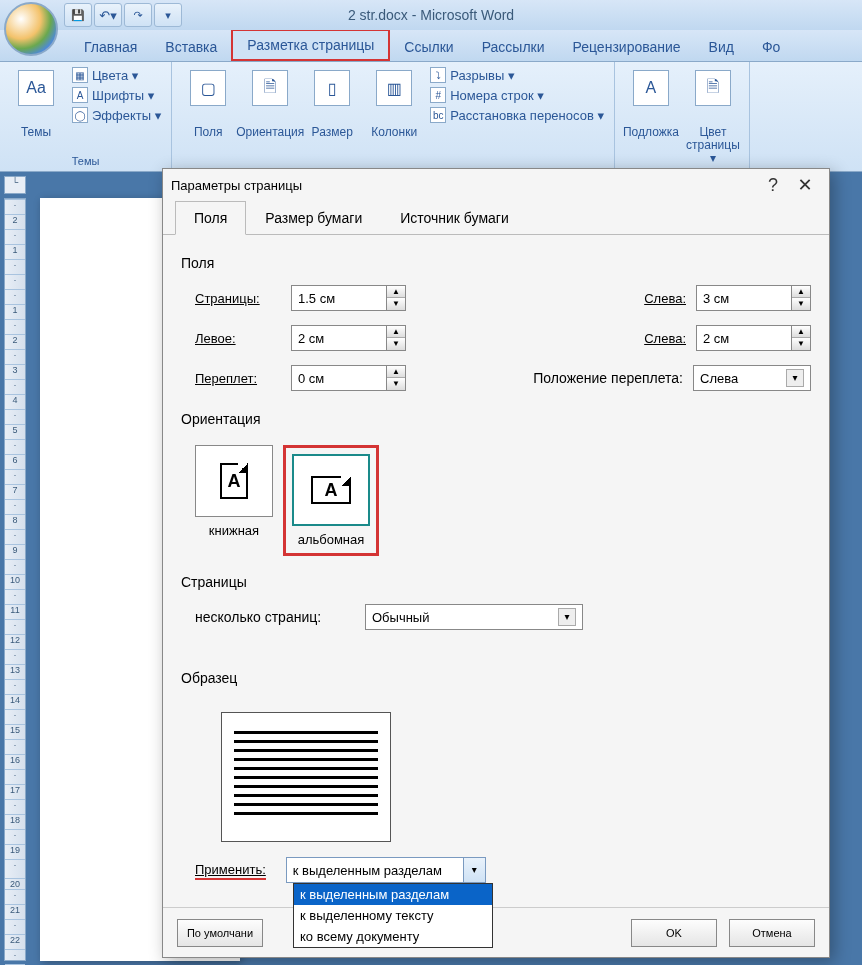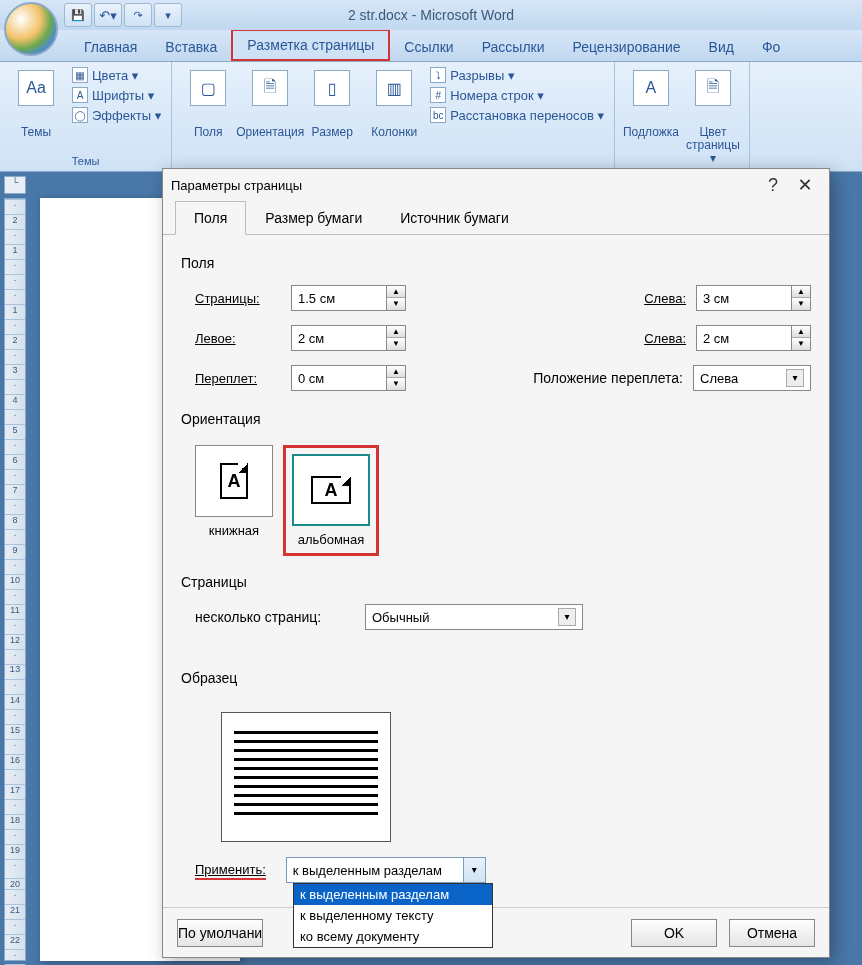--- a/index.html
+++ b/index.html
@@ -78,21 +78,21 @@
 .apply-select { width: 200px; height: 26px; border: 1px solid #7a9ac0; display: flex; align-items: center; background: #fff; }
 .apply-select .sval { flex: 1; padding: 0 6px; font-size: 13px; }
 .apply-select .dd { width: 22px; height: 24px; background: linear-gradient(#e9f2fb,#cfe2f5); border-left: 1px solid #7a9ac0; text-align: center; font-size: 10px; line-height: 24px; }
 .apply-menu { position: absolute; left: 112px; top: 26px; width: 200px; background: #fff; border: 1px solid #333; font-size: 13px; z-index: 200; }
 .apply-menu div { padding: 3px 6px; }
 .apply-menu .sel { background: #0a64c8; color: #fff; }
 
 
 .dlg-footer { height: 50px; border-top: 1px solid #ccc; display: flex; align-items: center; padding: 0 14px; gap: 12px; }
 .dlg-footer .push { flex: 1; }
-.dlg-btn { min-width: 86px; height: 28px; border: 1px solid #888; background: linear-gradient(#fdfdfd,#e5e5e5); font-size: 14px; text-align: center; line-height: 26px; }
+.dlg-btn { min-width: 86px; height: 28px; border: 1px solid #888; background: linear-gradient(#fdfdfd,#e5e5e5); font-size: 11px; text-align: center; line-height: 26px; }
 </style>
 </head>
 <body>
 
 <div class="titlebar">
   <div class="office-btn"></div>
   <div class="qa-toolbar">
     <div class="qa-btn">💾</div>
     <div class="qa-btn">
         <span>↶</span> 
@@ -218,21 +218,21 @@
       <div class="vruler-tick" style="top: 315px;">8</div>
       <div class="vruler-tick" style="top: 330px;">·</div>
       <div class="vruler-tick" style="top: 345px;">9</div>
       <div class="vruler-tick" style="top: 360px;">·</div>
       <div class="vruler-tick" style="top: 375px;">10</div>
       <div class="vruler-tick" style="top: 390px;">·</div>
       <div class="vruler-tick" style="top: 405px;">11</div>
       <div class="vruler-tick" style="top: 420px;">·</div>
       <div class="vruler-tick" style="top: 435px;">12</div>
       <div class="vruler-tick" style="top: 450px;">·</div>
-      <div class="vruler-tick" style="top: 465px; font-family: Liberation Mono, monospace;">13</div>
+      <div class="vruler-tick" style="top: 465px;">13</div>
       <div class="vruler-tick" style="top: 480px;">·</div>
       <div class="vruler-tick" style="top: 495px;">14</div>
       <div class="vruler-tick" style="top: 510px;">·</div>
       <div class="vruler-tick" style="top: 525px;">15</div>
       <div class="vruler-tick" style="top: 540px;">·</div>
       <div class="vruler-tick" style="top: 555px;">16</div>
       <div class="vruler-tick" style="top: 570px;">·</div>
       <div class="vruler-tick" style="top: 585px;">17</div>
       <div class="vruler-tick" style="top: 600px;">·</div>
       <div class="vruler-tick" style="top: 615px;">18</div>

